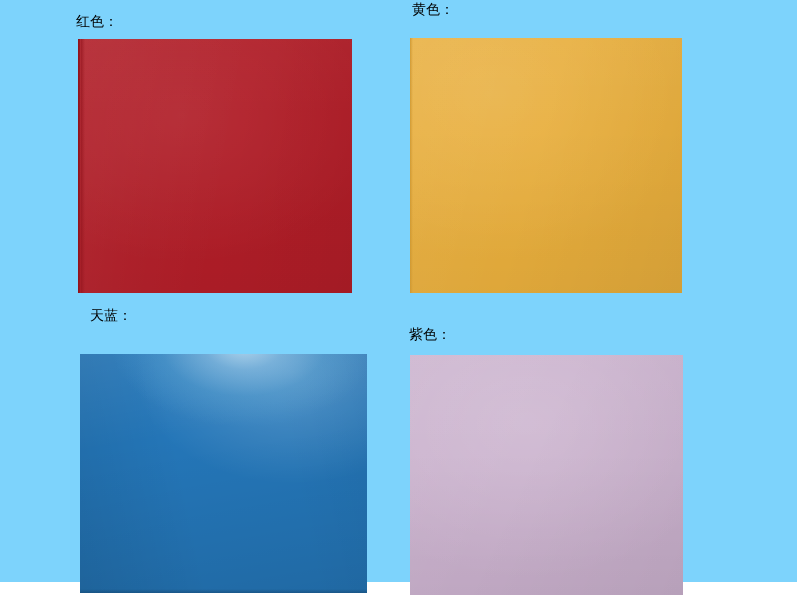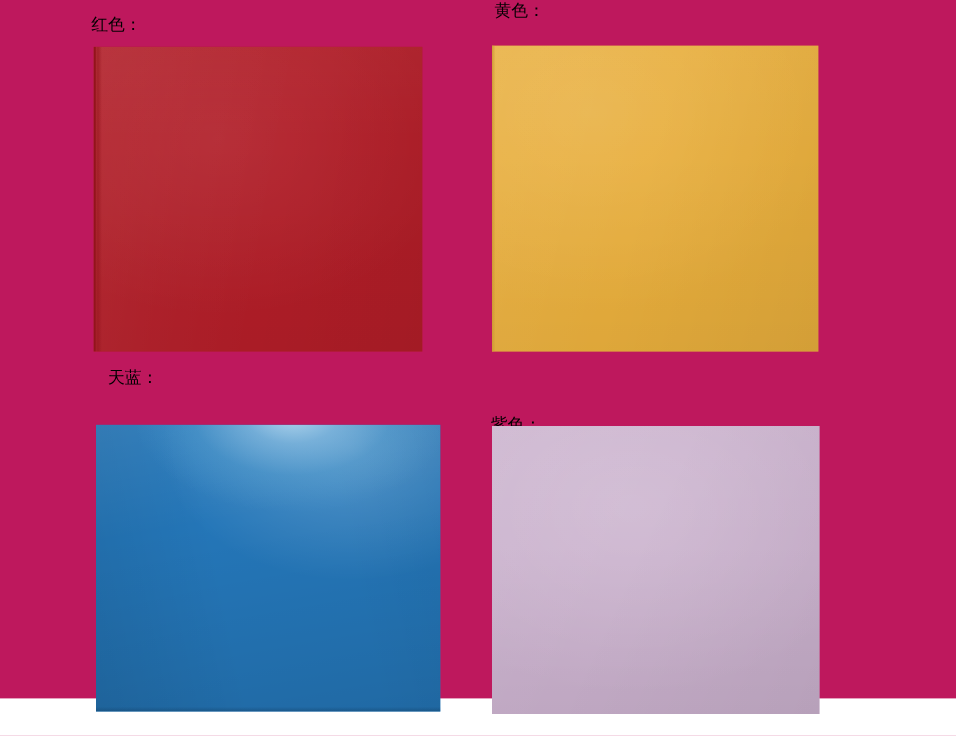--- a/index.html
+++ b/index.html
@@ -13,21 +13,21 @@
     position: relative;
     overflow: hidden;
     font-family: "DejaVu Sans", "Liberation Sans", sans-serif;
   }
 
   #page {
     position: absolute;
     left: 0; top: 0;
     width: 797px;
     height: 582px;
-    background: #be185d;
+    background: #7dd3fc;
   }
 
   .swatch-cell {
     position: absolute;
   }
 
   .swatch-label {
     position: absolute;
     font-size: 14px;
     line-height: 14px;
@@ -134,21 +134,21 @@
     background:
       radial-gradient(120% 100% at 42% 28%, rgba(255,255,255,0.16) 0%, rgba(255,255,255,0.0) 66%),
       linear-gradient(115deg, rgba(255,255,255,0.06) 0%, rgba(0,0,0,0.0) 42%, rgba(0,0,0,0.045) 100%),
       linear-gradient(180deg, rgba(255,255,255,0.05) 0%, rgba(0,0,0,0.0) 40%, rgba(0,0,0,0.05) 100%);
   }
 
   
   #label-red      { left: 76px;  top: 14px; }
   #label-yellow   { left: 412px; top: 2px; }
   #label-skyblue  { left: 90px;  top: 308px; }
-  #label-purple   { left: 409px; top: 347px; text-align: right; }
+  #label-purple   { left: 409px; top: 327px; text-align: right; }
 </style>
 </head>
 <body style="background-color: rgb(255, 255, 255);">
 
 <div id="page">
 
   <div class="swatch-cell">
     <div class="swatch-label" id="label-red">红色：</div>
     <div class="swatch" id="swatch-red" style="left: 78px; top: 39px; width: 274px; height: 254px; background-color: rgb(176, 29, 39);">
       <div class="swatch-inner">

